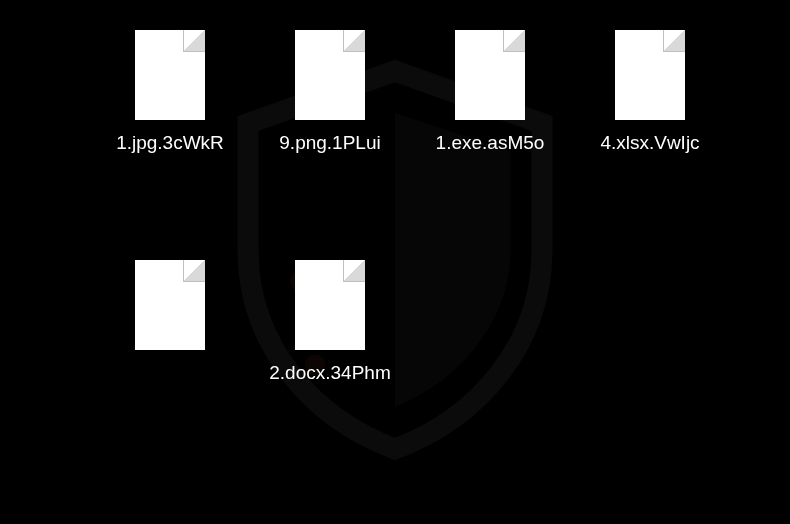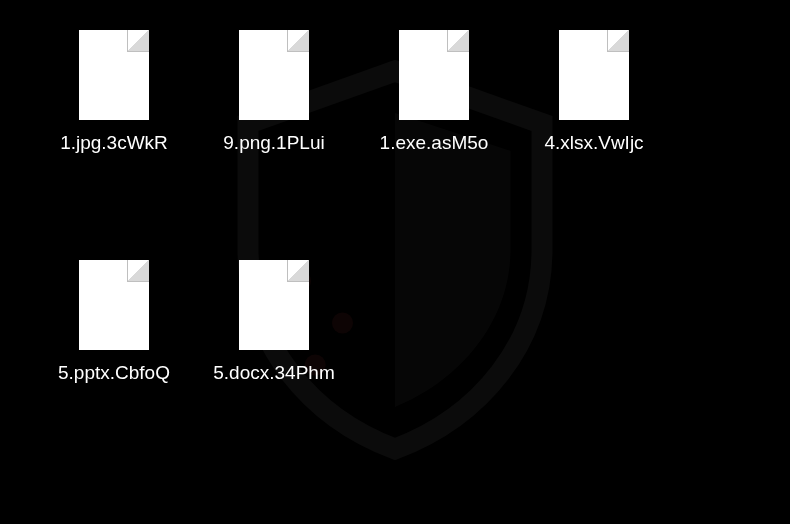--- a/index.html
+++ b/index.html
@@ -22,23 +22,24 @@
   }
   .watermark svg { width: 420px; height: 420px; }
   .desktop {
     position: relative;
     z-index: 1;
     display: grid;
     grid-template-columns: repeat(4, 160px);
     grid-auto-rows: 200px;
     column-gap: 0px;
     row-gap: 30px;
-    padding: 30px 34px;
+    padding: 30px 50px;
     justify-content: start;
     align-content: start;
+    margin-left: 40px;
   }
   .file-item {
     display: flex;
     flex-direction: column;
     align-items: center;
     cursor: default;
     user-select: none;
     width: 160px;
   }
   .file-icon {
@@ -138,26 +139,25 @@
     </div>
     <div class="file-label">4.xlsx.VwIjc</div>
   </div>
 
   <div class="file-item">
     <div class="file-icon">
       <div class="page"></div>
         <div class="corner-cut"></div>
         <div class="fold"></div>
     </div>
-    <div class="file-label">5.pptx.CbfoQ</div>
   </div>
 
   <div class="file-item">
     <div class="file-icon">
       <div class="page"></div>
         <div class="corner-cut"></div>
         <div class="fold"></div>
     </div>
-    <div class="file-label">5.docx.34Phm</div>
+    <div class="file-label">2.docx.34Phm</div>
   </div>
 
 
 </div>
 
 </body></html>

